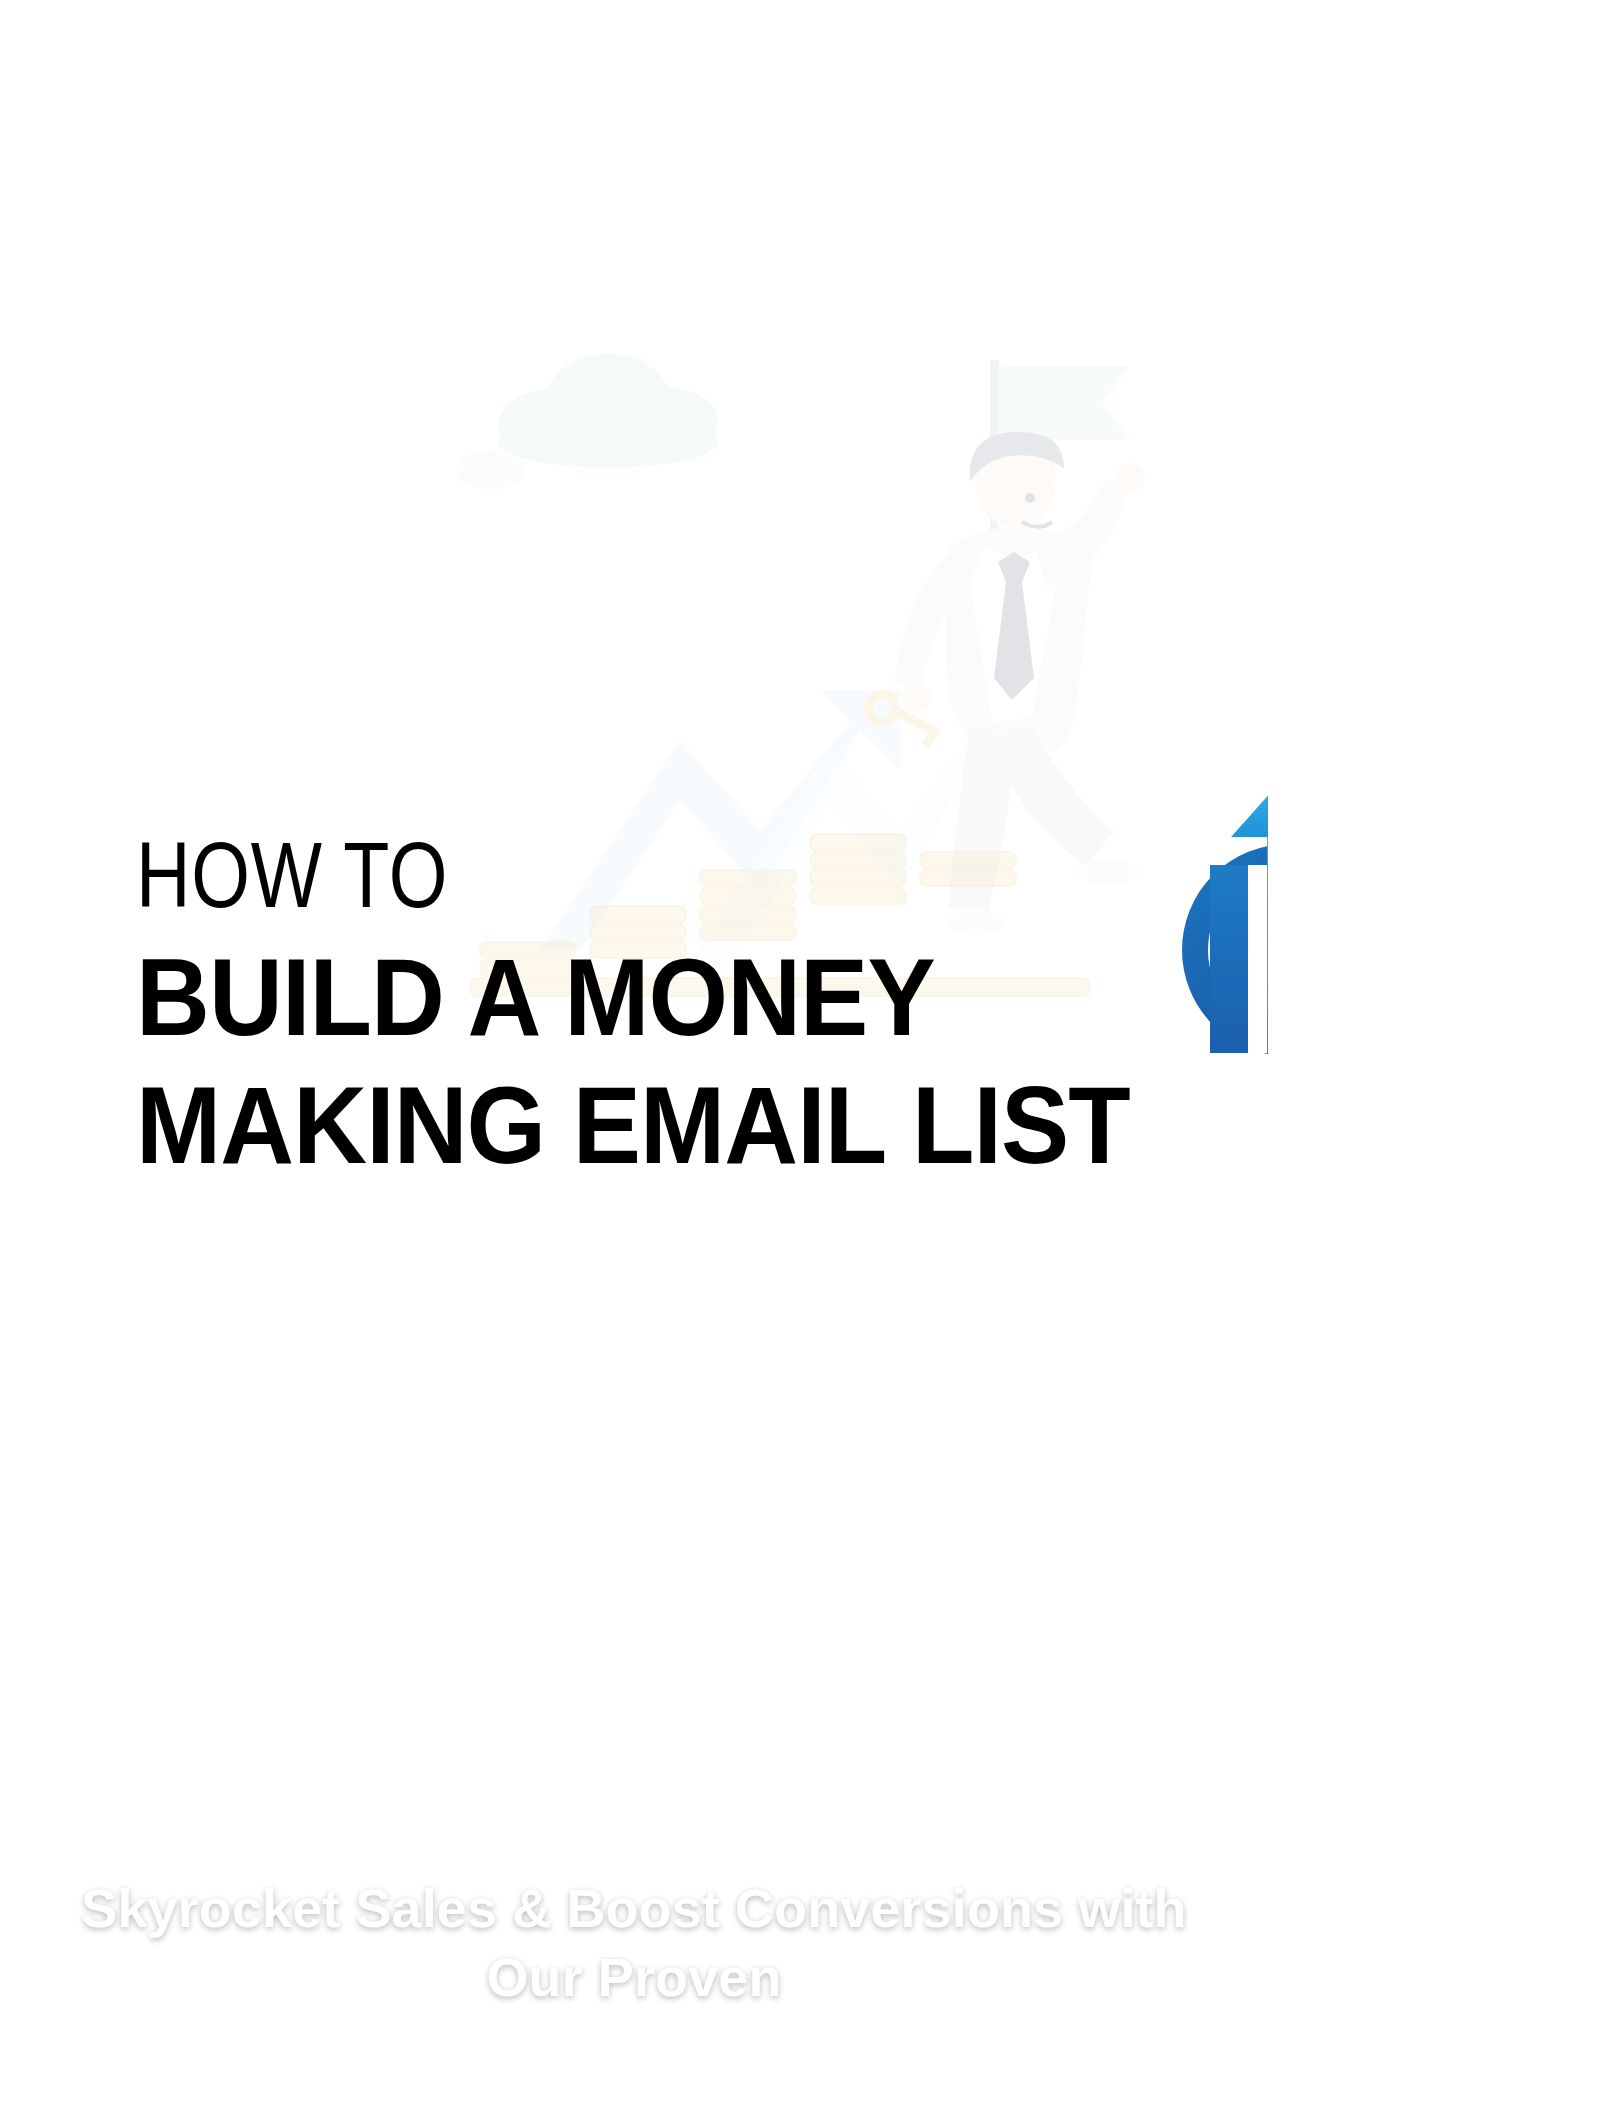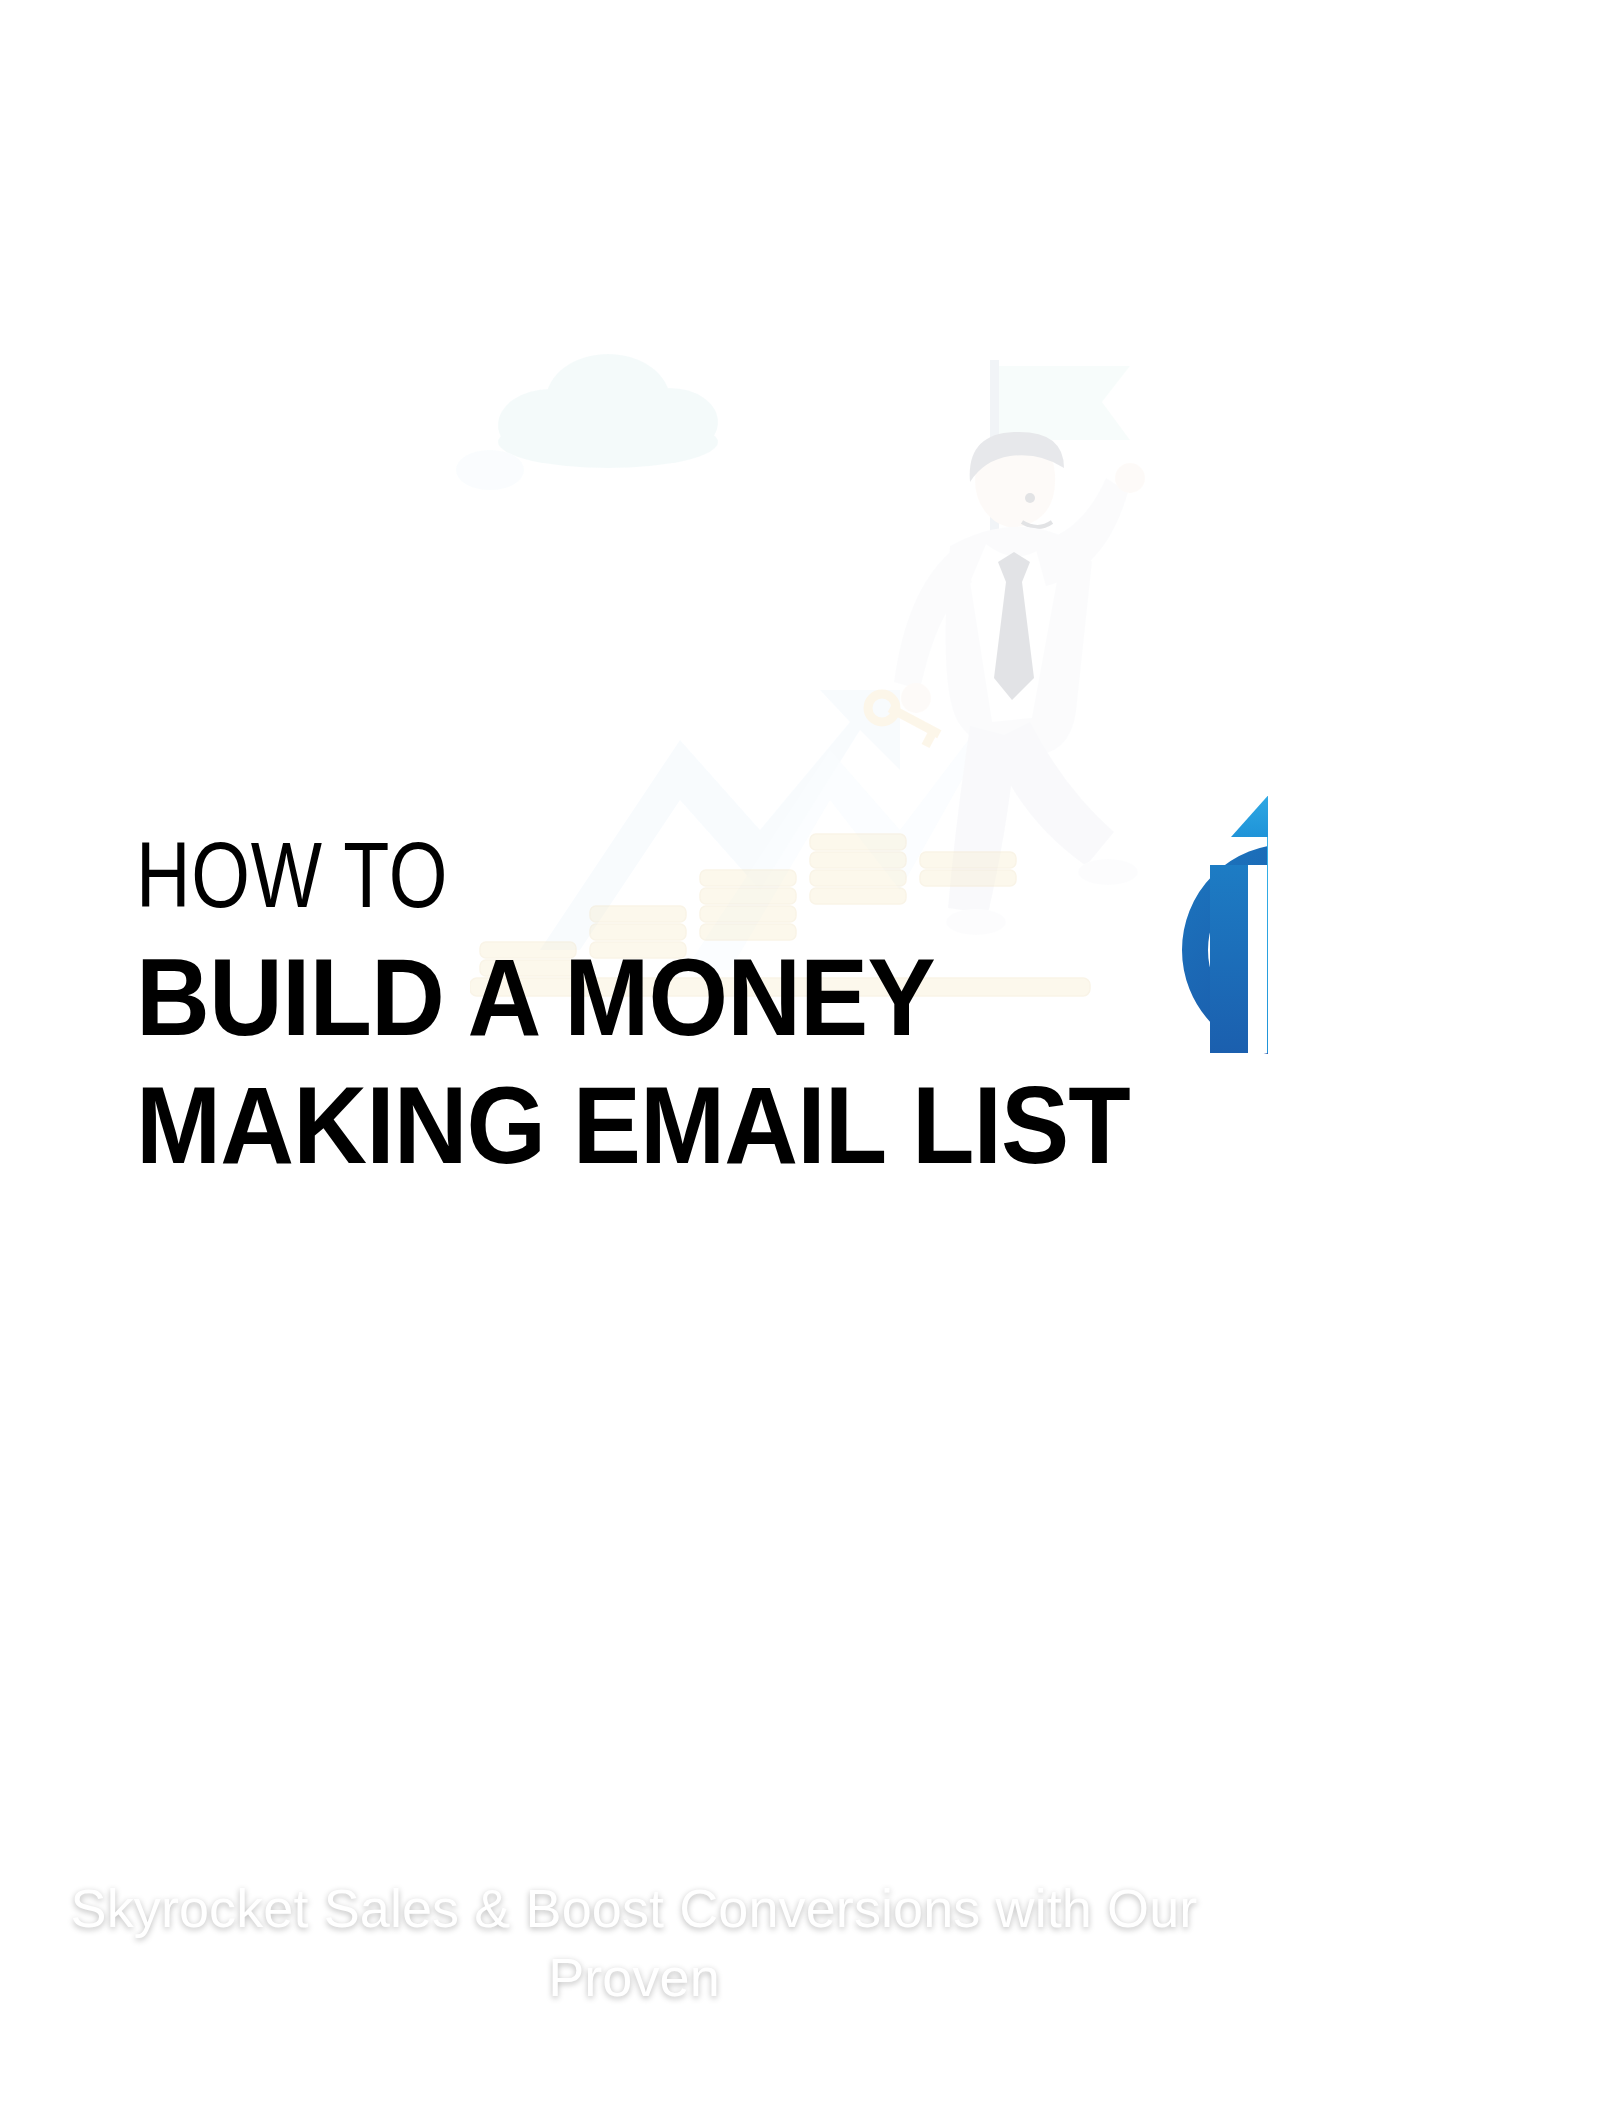--- a/index.html
+++ b/index.html
@@ -114,21 +114,21 @@
   }
   .logo-mark svg{width:100%;height:100%;display:block;}
 
   
   .subtitle{
     position:absolute;
     left:0; right:0; bottom:112px;
     text-align:center;
     color:#ffffff;
     font-size:54px;
-    font-weight:normal;
+    font-weight:bold;
     line-height:1.28;
     letter-spacing:0.1px;
     text-shadow:0 2px 6px rgba(0,0,0,0.28);
     padding:0 60px;
   }
   .subtitle span{display:block;}
 </style>
 </head>
 <body>
 

